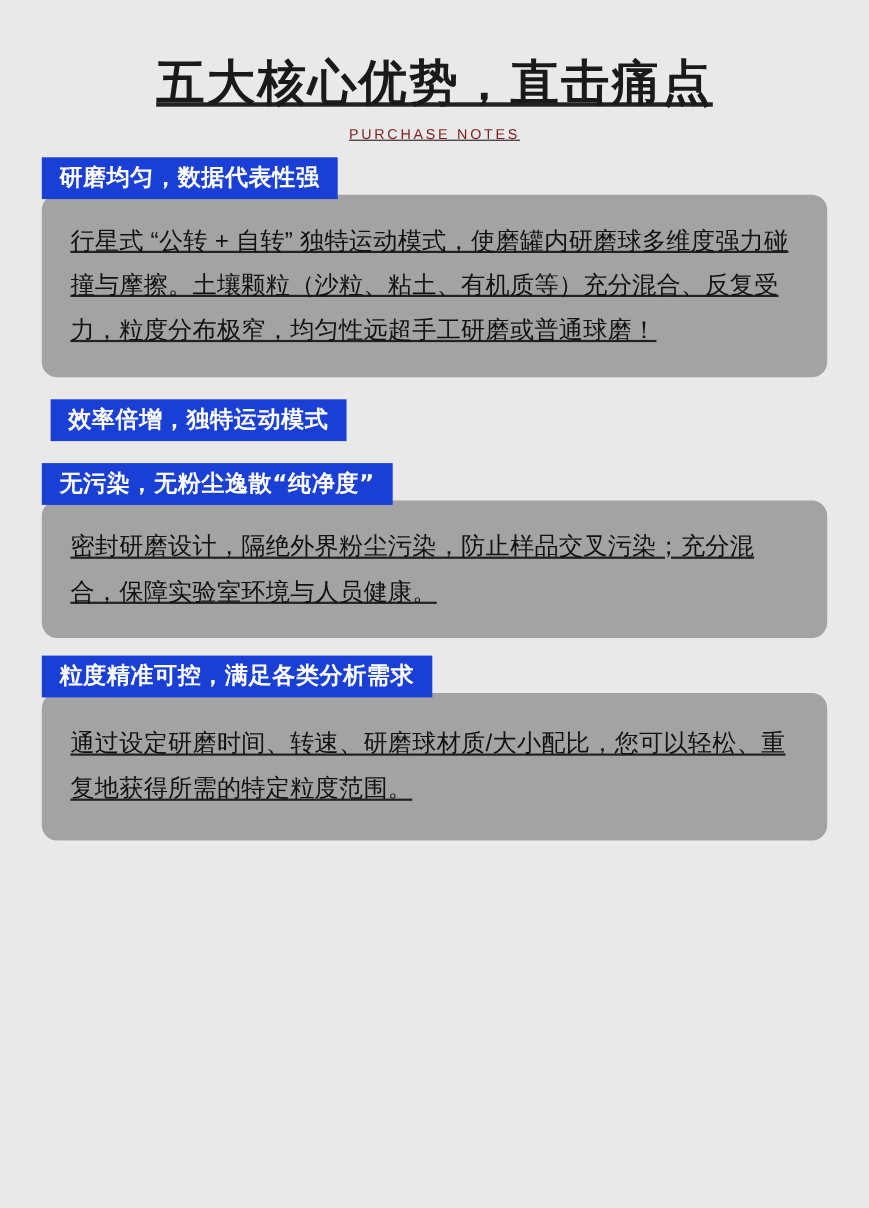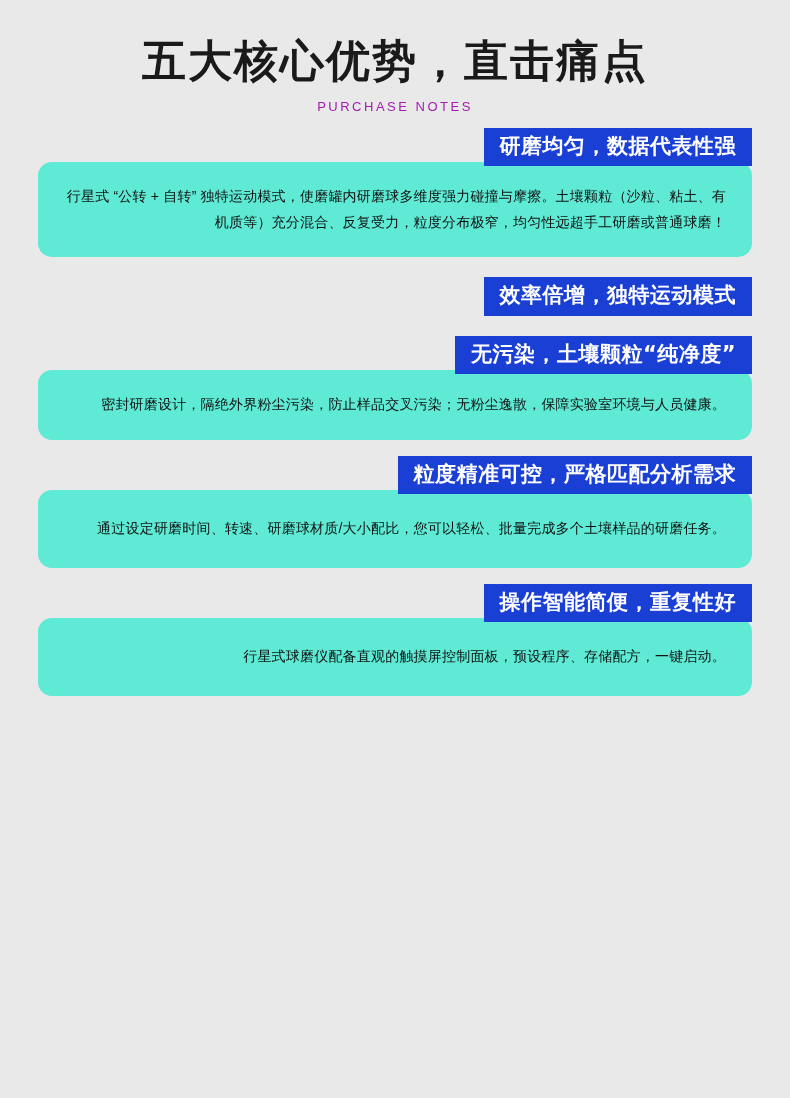--- a/index.html
+++ b/index.html
@@ -12,66 +12,66 @@
     background: #e9e9e9;
     font-family: "Liberation Sans", "DejaVu Sans", sans-serif;
     color: #222;
     overflow: hidden;
   }
   .page {
     position: relative;
     width: 790px;
     height: 948px;
     box-sizing: border-box;
-    padding: 0 38px;
+    padding: 15px 38px;
+    text-decoration: underline;
   }
   .title {
     text-align: center;
     font-size: 44px;
     font-weight: bold;
     letter-spacing: 2px;
     color: #1a1a1a;
     padding-top: 36px;
     line-height: 1.15;
     font-family: "DejaVu Sans", "Liberation Sans", sans-serif;
   }
   .subtitle {
     text-align: center;
     font-size: 13px;
     letter-spacing: 2.5px;
-    color: #a21caf;
+    color: #7f1d1d;
     margin-top: 12px;
     margin-bottom: 14px;
     font-family: "Liberation Sans", sans-serif;
   }
   .section {
     margin-bottom: 6px;
-    text-align: right;
   }
   .sec-head {
     display: inline-block;
     background: #1a3fd4;
     color: #ffffff;
     font-size: 21px;
     font-weight: bold;
     padding: 7px 16px 8px 16px;
     line-height: 1.1;
     letter-spacing: 0.5px;
     font-family: "DejaVu Sans", "Liberation Sans", sans-serif;
   }
   .sec-head.indent {
     margin-left: 8px;
   }
   .card {
-    background: #5eead4;
+    background: #a3a3a3;
     border-radius: 14px;
     margin-top: -4px;
     padding: 22px 26px 22px 26px;
     box-sizing: border-box;
-    font-size: 14px;
+    font-size: 22px;
     line-height: 1.85;
     color: #111;
     letter-spacing: 0.2px;
   }
   .card p {
     margin: 0;
   }
   .card.tall {
     padding-top: 26px;
     padding-bottom: 26px;
@@ -96,37 +96,31 @@
 
   <div class="gap-md"></div>
 
   <div class="section">
     <div class="sec-head indent">效率倍增，独特运动模式</div>
   </div>
 
   <div class="gap-md"></div>
 
   <div class="section">
-    <div class="sec-head">无污染，土壤颗粒“纯净度”</div>
+    <div class="sec-head">无污染，无粉尘逸散“纯净度”</div>
     <div class="card">
-      <p>密封研磨设计，隔绝外界粉尘污染，防止样品交叉污染；无粉尘逸散，保障实验室环境与人员健康。</p>
+      <p>密封研磨设计，隔绝外界粉尘污染，防止样品交叉污染；充分混合，保障实验室环境与人员健康。</p>
     </div>
   </div>
 
   <div class="gap-sm"></div>
 
   <div class="section">
-    <div class="sec-head">粒度精准可控，严格匹配分析需求</div>
+    <div class="sec-head">粒度精准可控，满足各类分析需求</div>
     <div class="card tall">
-      <p>通过设定研磨时间、转速、研磨球材质/大小配比，您可以轻松、批量完成多个土壤样品的研磨任务。</p>
+      <p>通过设定研磨时间、转速、研磨球材质/大小配比，您可以轻松、重复地获得所需的特定粒度范围。</p>
     </div>
   </div>
 
   <div class="gap-sm"></div>
 
-  <div class="section">
-    <div class="sec-head indent">操作智能简便，重复性好</div>
-    <div class="card tall">
-      <p>行星式球磨仪配备直观的触摸屏控制面板，预设程序、存储配方，一键启动。</p>
-    </div>
-  </div>
 
 </div>
 
 </body></html>

